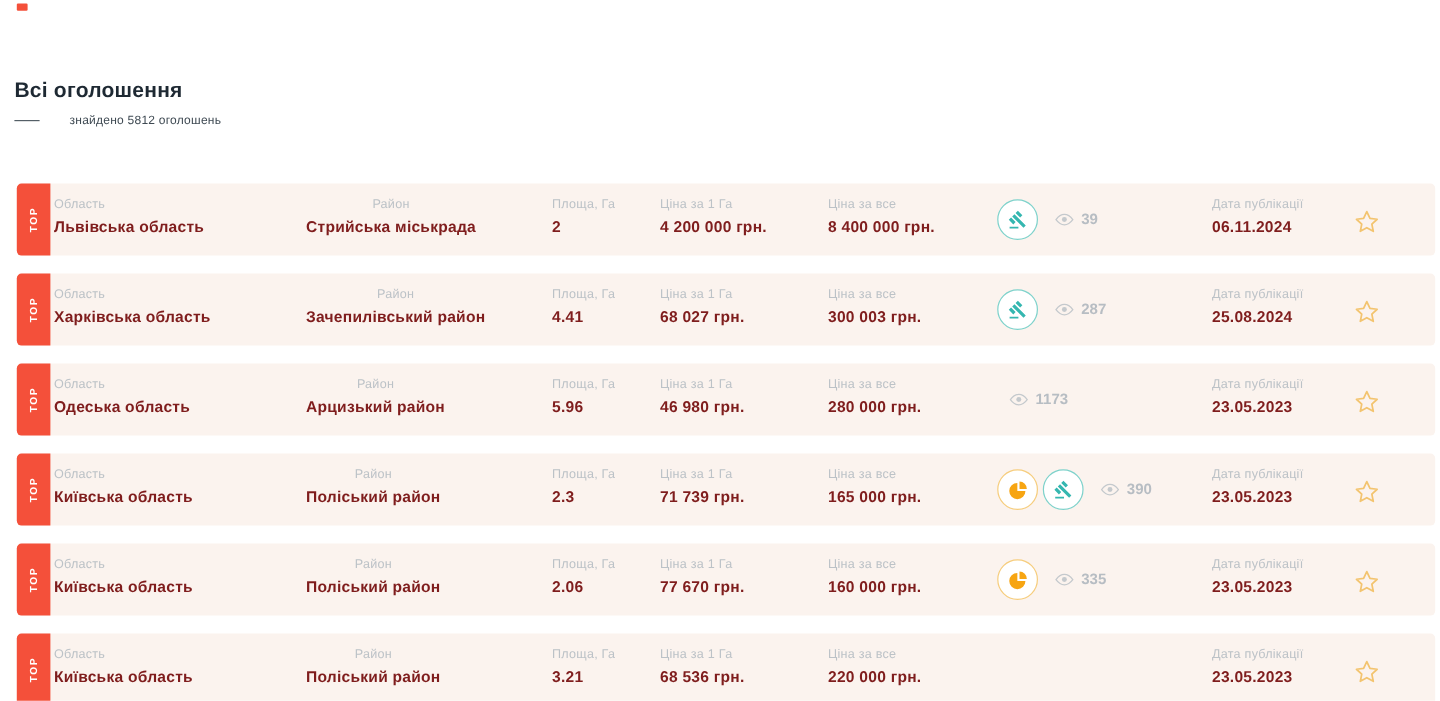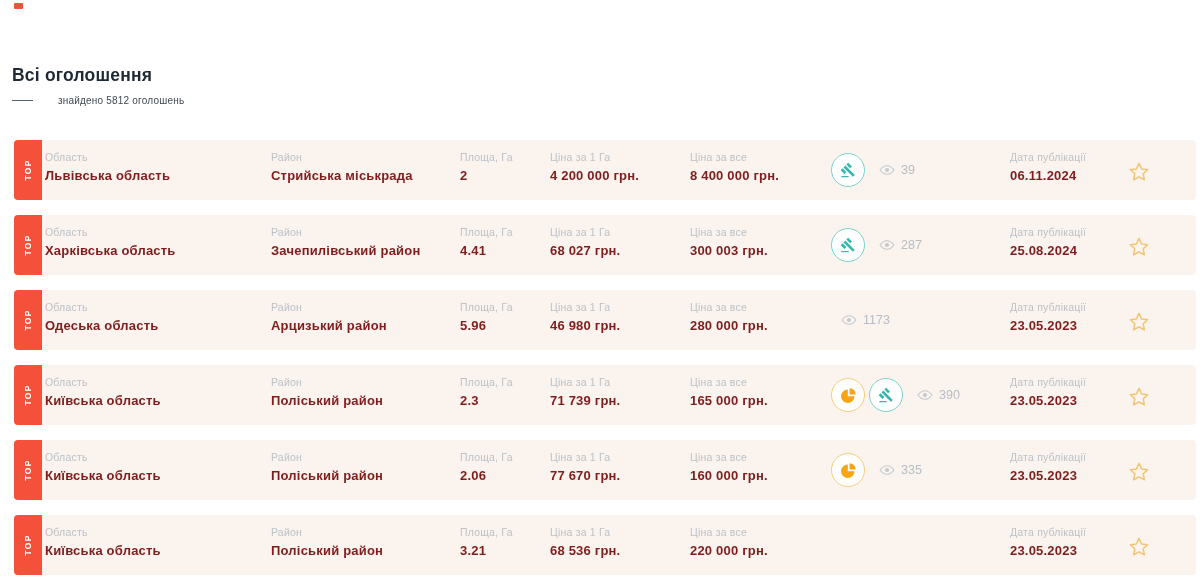--- a/index.html
+++ b/index.html
@@ -8,41 +8,41 @@
     background:#ffffff;font-family:"Liberation Sans",sans-serif;
     -webkit-font-smoothing:antialiased;
   }
   .top-marker{position:absolute;left:14px;top:3px;width:9px;height:6px;background:#f4503a;border-radius:1px;}
   .page-title{position:absolute;left:12px;top:53px;font-size:17.5px;font-weight:700;color:#1e2933;letter-spacing:.2px;}
   .subtitle-row{position:absolute;left:12px;top:95px;display:flex;align-items:center;gap:25px;}
   .subtitle-dash{width:21px;height:0;border-top:1.5px solid #545f67;}
   .subtitle-text{font-size:10px;color:#3f4a53;letter-spacing:.2px;}
 
   #listings{position:absolute;left:14px;top:140px;width:1182px;}
-  .row{position:relative;height:60px;margin-bottom:15px;background:#fbf3ee;border-radius:4px;}
+  .row{position:relative;height:60px;margin-bottom:15px;background:#fbf3ee;border-radius:4px;margin-top:13px;}
   .top-badge{position:absolute;left:0;top:0;width:28px;height:60px;background:#f4503a;
     border-radius:4px 0 0 4px;display:flex;align-items:center;justify-content:center;}
   .top-text{color:#ffffff;font-size:8.5px;font-weight:700;letter-spacing:1.3px;transform:rotate(-90deg);}
 
   .cell{position:absolute;top:11px;}
   .lbl{font-size:10.5px;color:#bcc2c7;margin-bottom:5px;letter-spacing:.2px;}
   .val{font-size:13px;color:#7f1d1d;font-weight:600;letter-spacing:.2px;}
   .c-region{left:31px;}
-  .c-district{left:257px;}
+  .c-district{left:241px;text-align:center;}
   .c-area{left:446px;}
   .c-priceha{left:536px;}
   .c-pricetotal{left:676px;}
   .c-date{left:996px;}
 
   .iconrow{position:absolute;left:817px;top:0;height:60px;display:flex;align-items:center;gap:4px;}
   .icon-circle{width:34px;height:34px;border-radius:50%;background:#ffffff;box-sizing:border-box;
     display:flex;align-items:center;justify-content:center;flex:0 0 auto;}
   .icon-circle.auction{border:1.5px solid #7ed2cb;}
   .icon-circle.pie{border:1.5px solid #f6cd7d;}
-  .views{display:flex;align-items:center;gap:6px;margin-left:10px;}
+  .views{display:flex;align-items:center;gap:6px;margin-left:10px;font-weight:bold;}
   .views-num{font-size:12.5px;color:#b7bdc3;}
 
   .star-btn{position:absolute;left:1114px;top:21px;width:22px;height:22px;cursor:pointer;}
 </style>
 </head>
 <body>
 
 <div class="top-marker"></div>
 
 <h1 class="page-title">Всі оголошення</h1>

